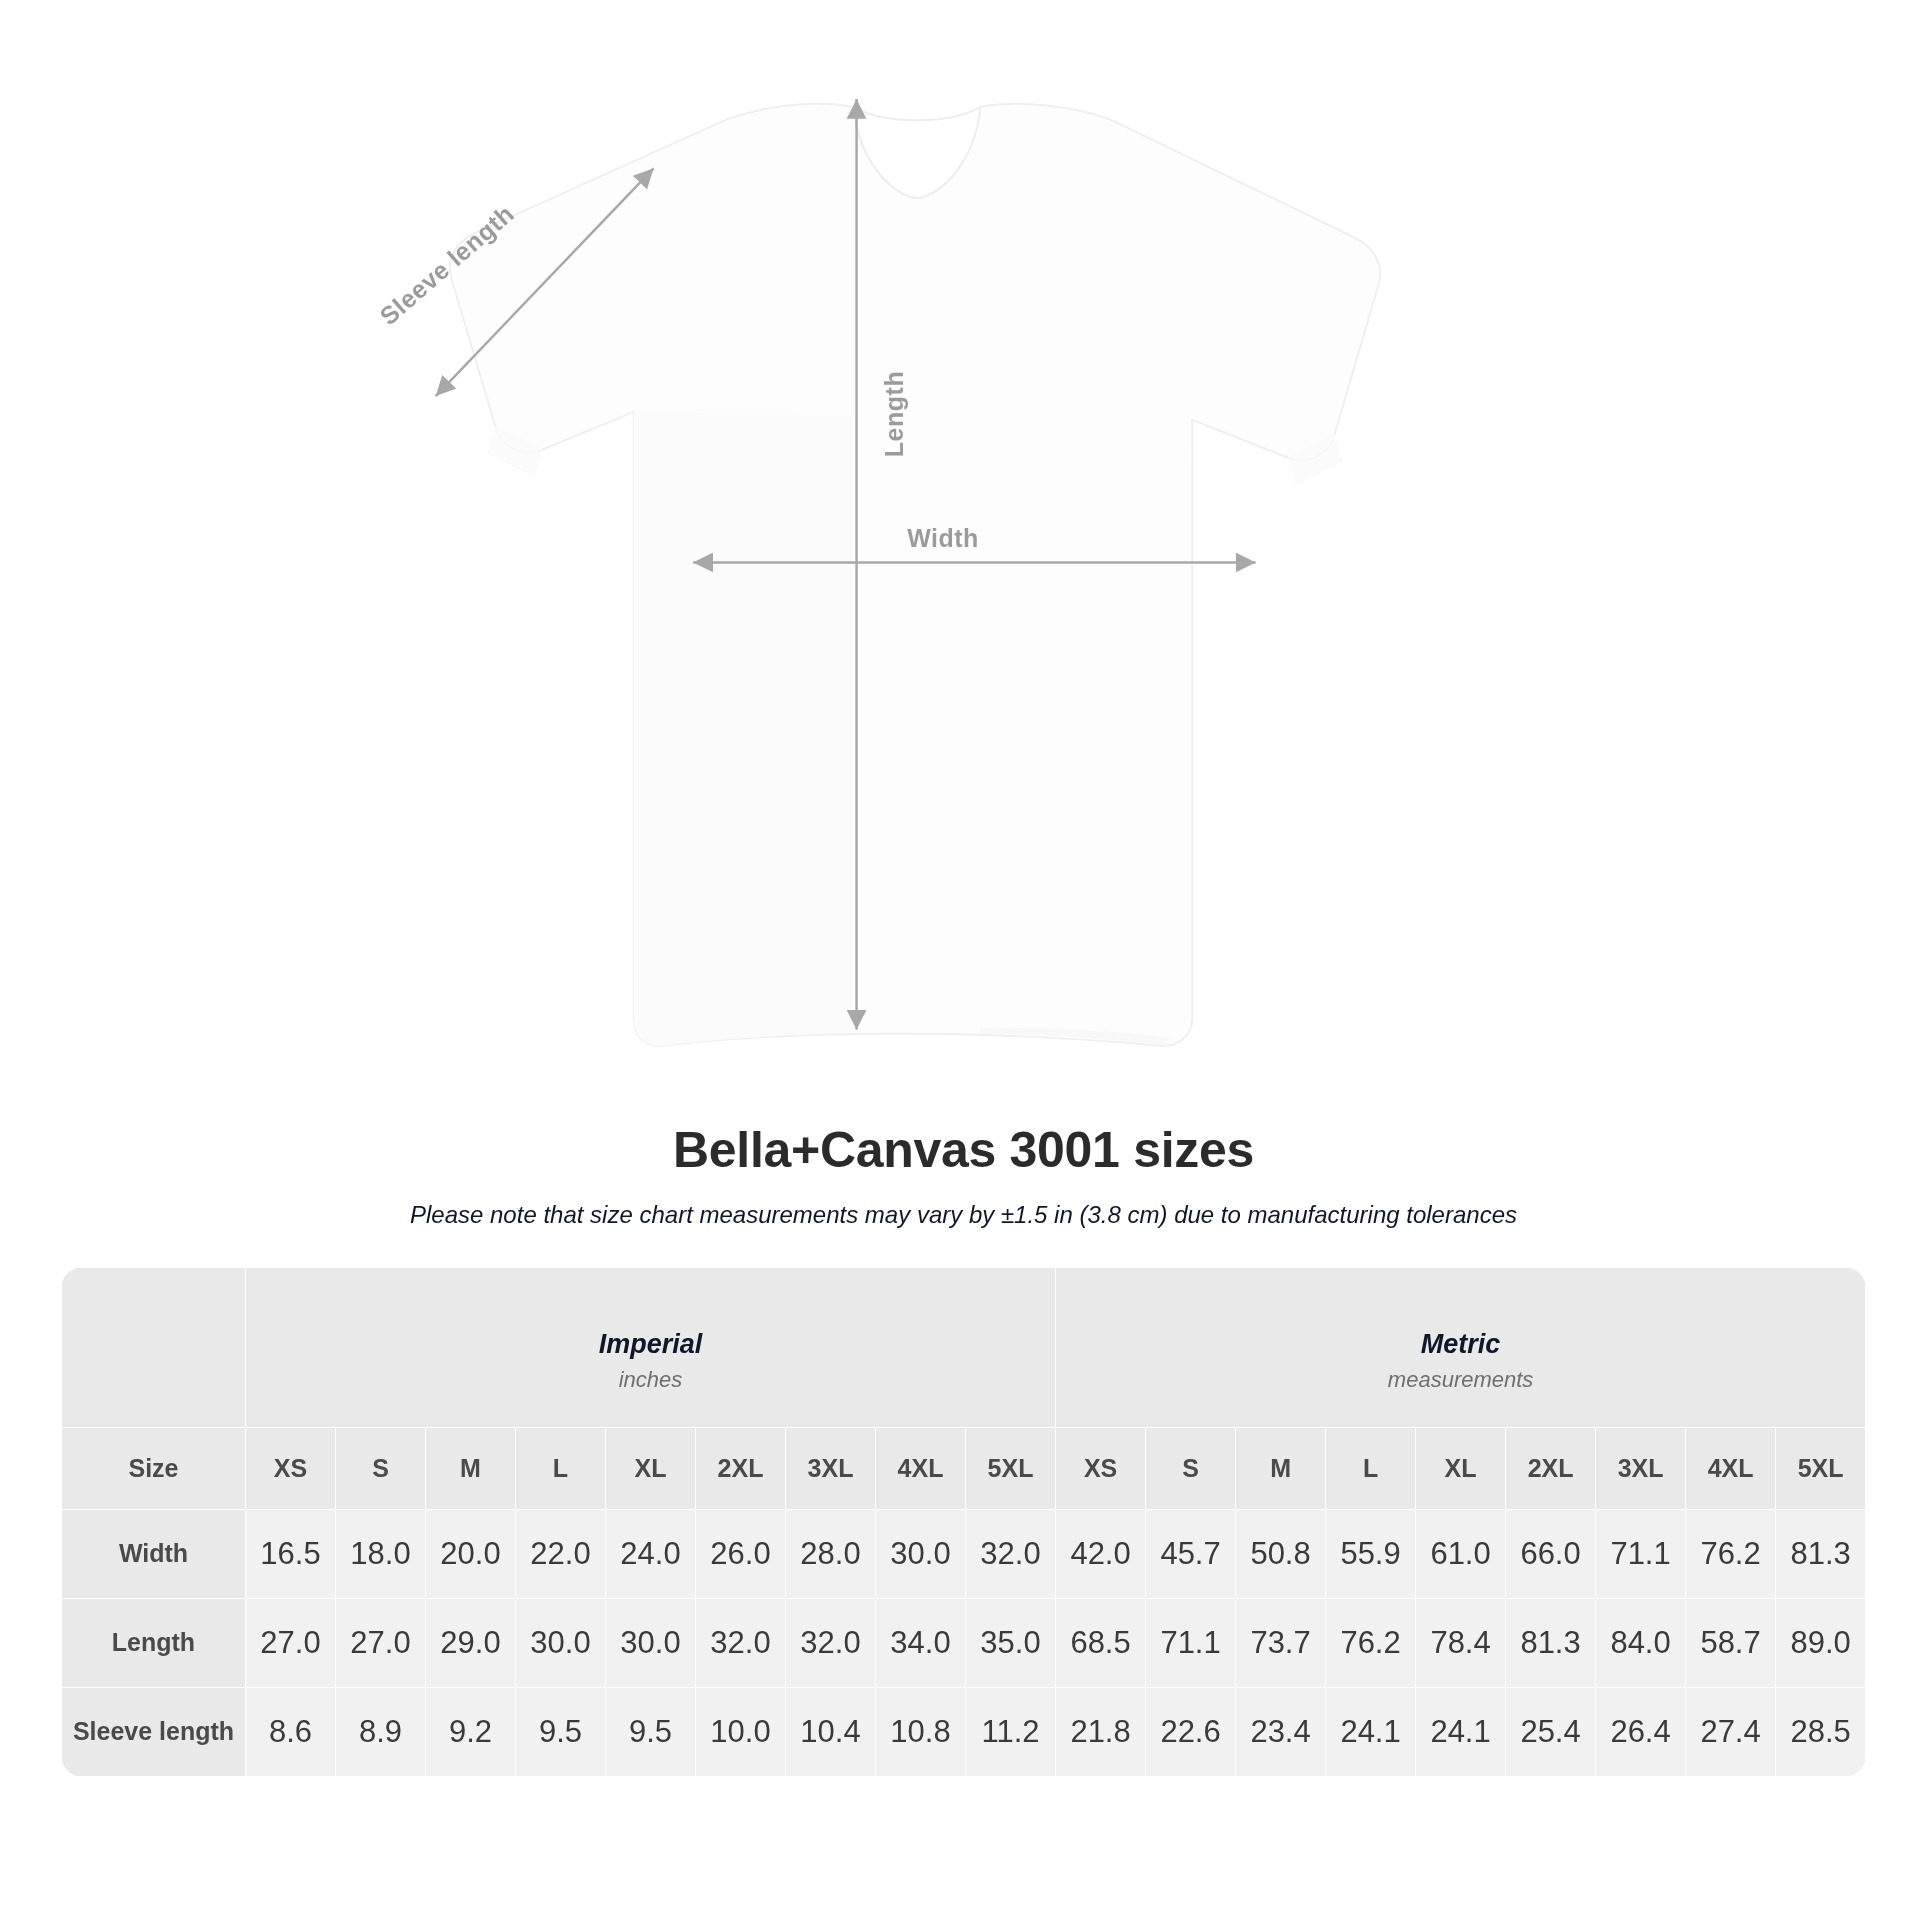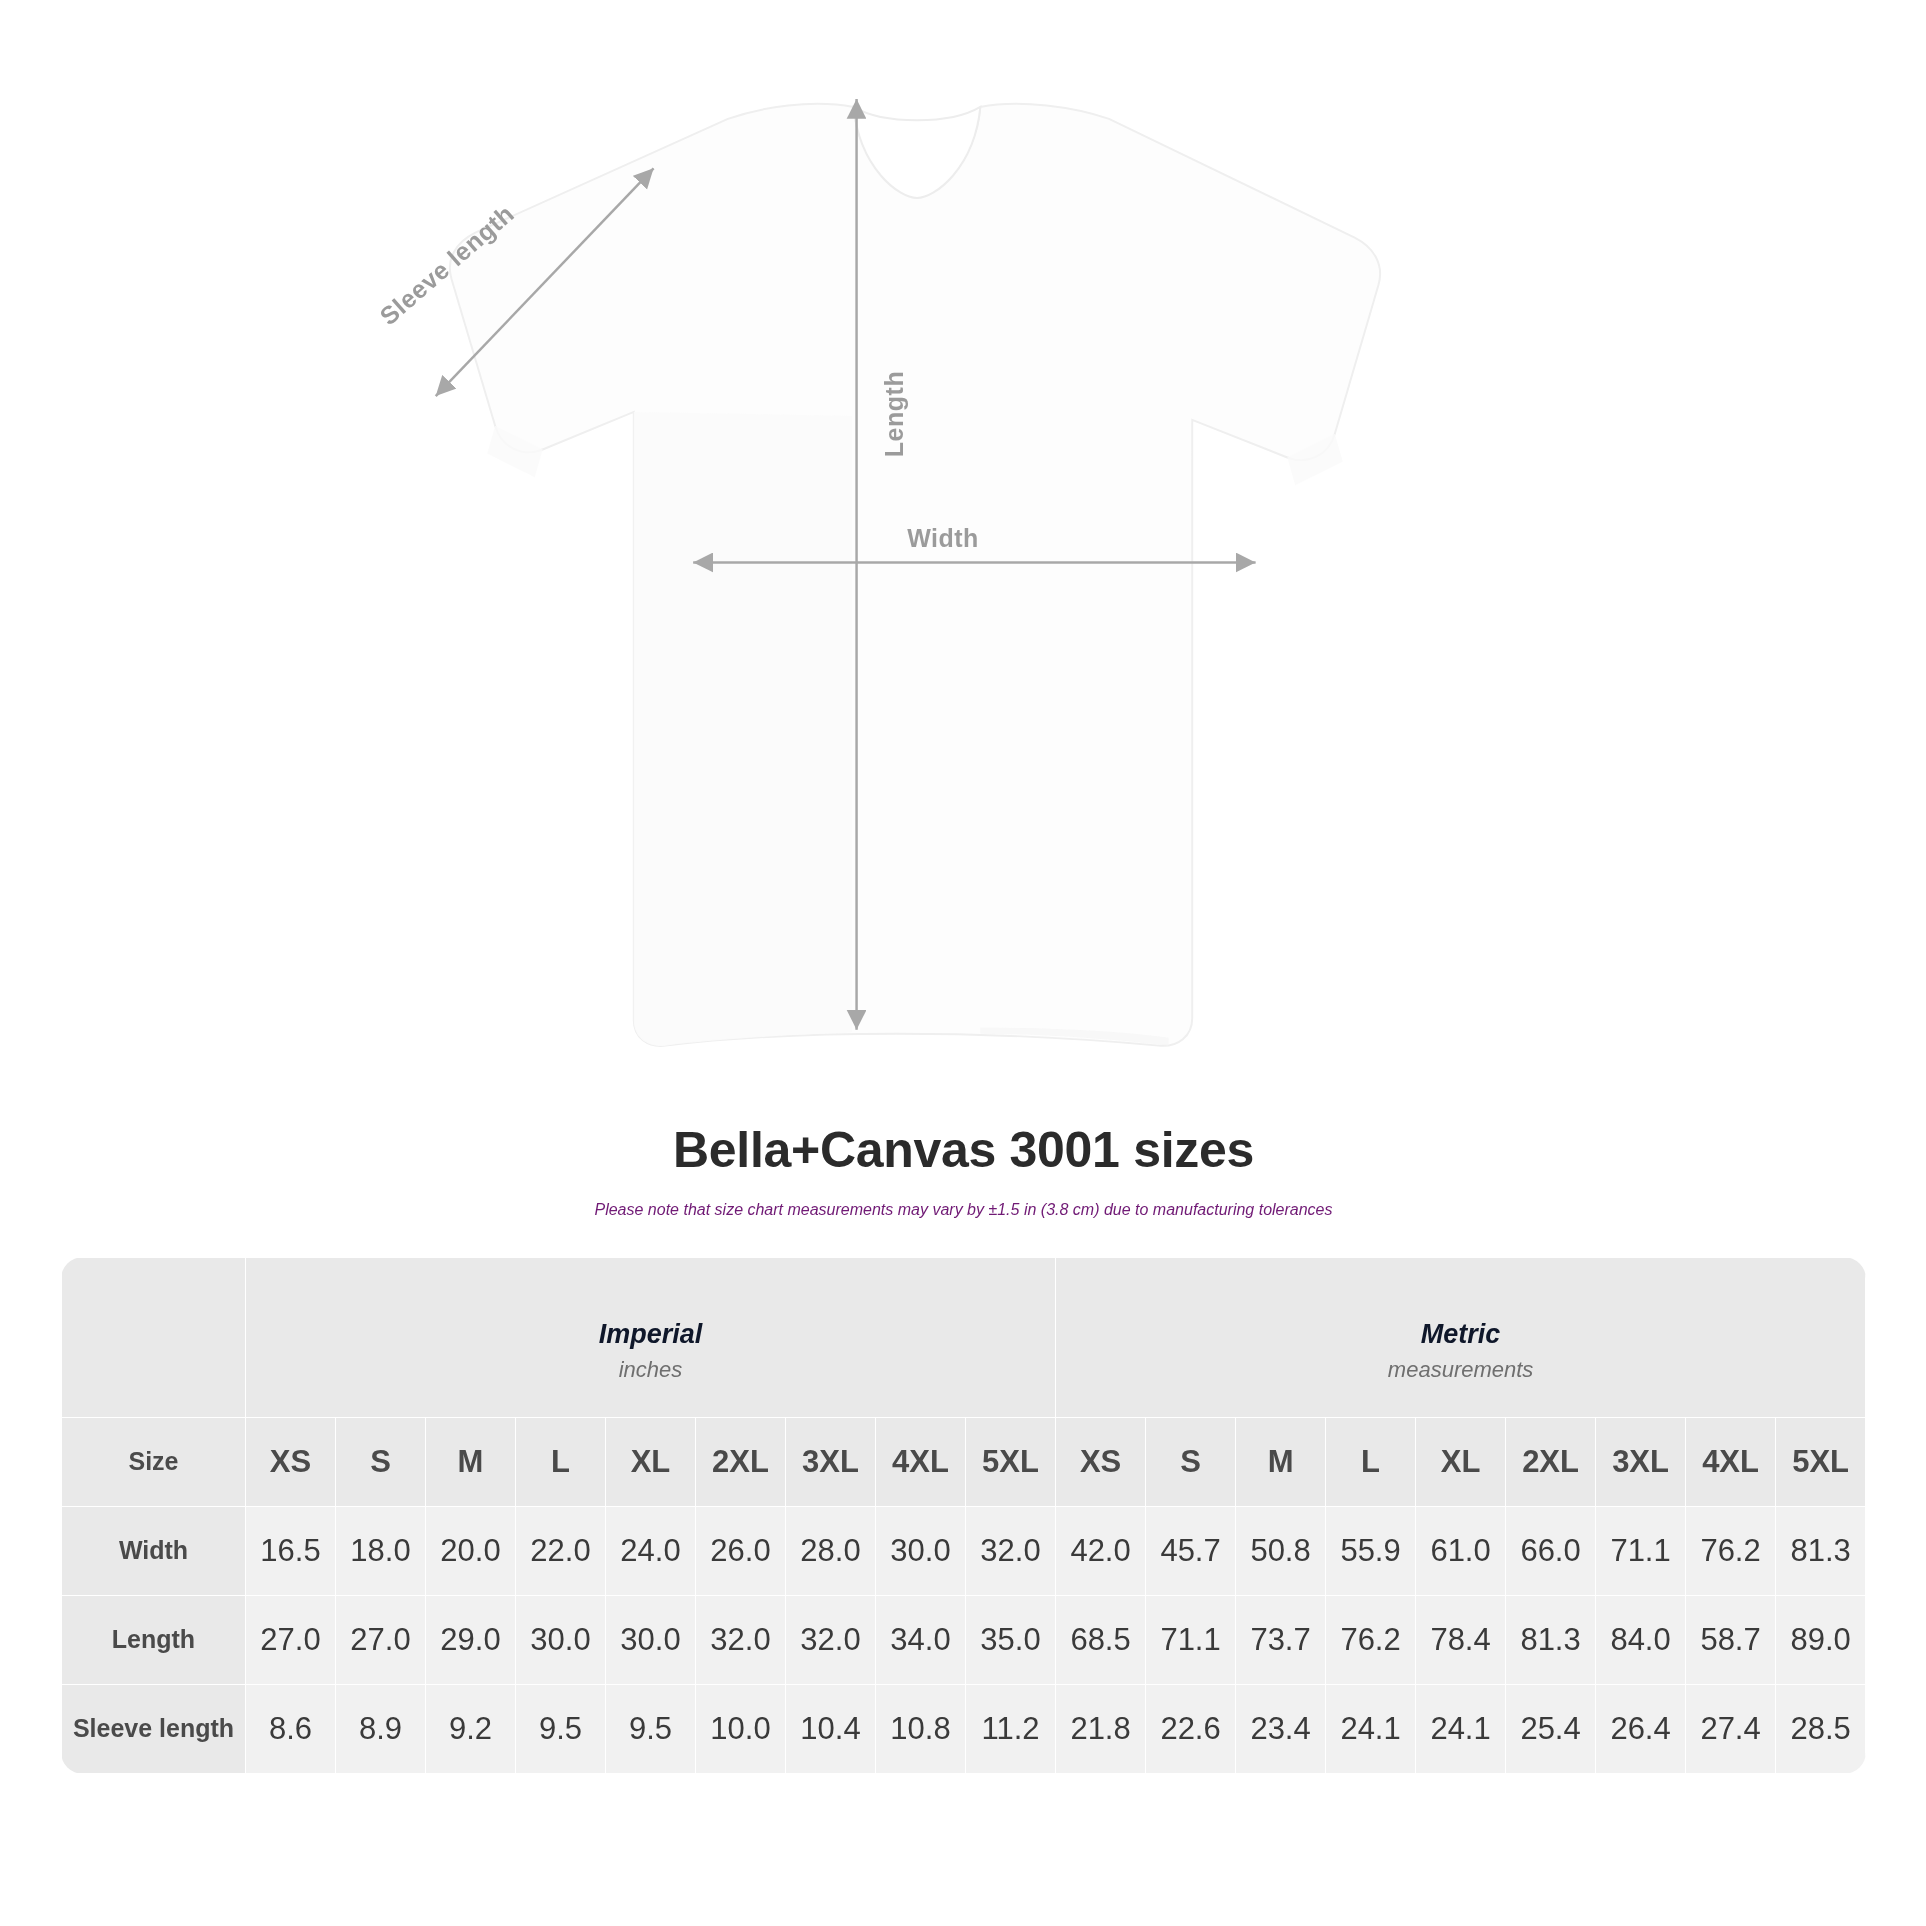--- a/index.html
+++ b/index.html
@@ -59,23 +59,23 @@
   .chart-title {
     text-align: center;
     font-size: 50px;
     font-weight: bold;
     color: #2b2b2b;
     margin: 12px 0 0 0;
     letter-spacing: -0.3px;
   }
   .chart-note {
     text-align: center;
-    font-size: 16px;
+    font-size: 24px;
     font-style: italic;
-    color: #701a75;
+    color: #0f172a;
     margin: 22px 0 0 0;
   }
 
   
   .table-wrap {
     margin: 38px 61px 0 61px;
     border-radius: 22px;
     overflow: hidden;
     background: #ffffff;
   }
@@ -105,21 +105,21 @@
     font-style: italic;
     color: #6f6f6f;
     line-height: 1.6;
   }
   .blank-head {
     background: #e9e9e9;
   }
   .hdr-row td {
     background: #e9e9e9;
     text-align: center;
-    font-size: 31px;
+    font-size: 25px;
     font-weight: bold;
     color: #4a4a4a;
     padding: 26px 0;
   }
   .hdr-row td.row-label {
     font-size: 25px;
   }
   .row-label {
     background: #e9e9e9;
     text-align: center;

